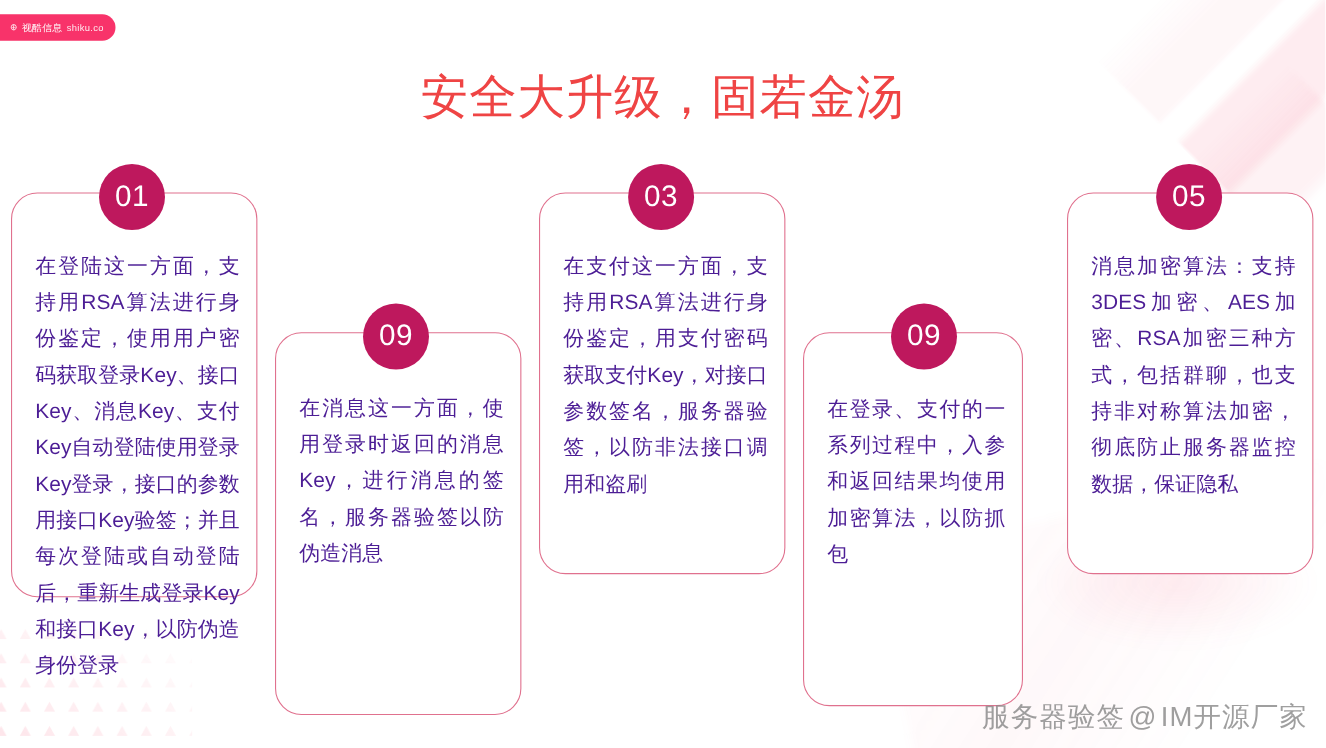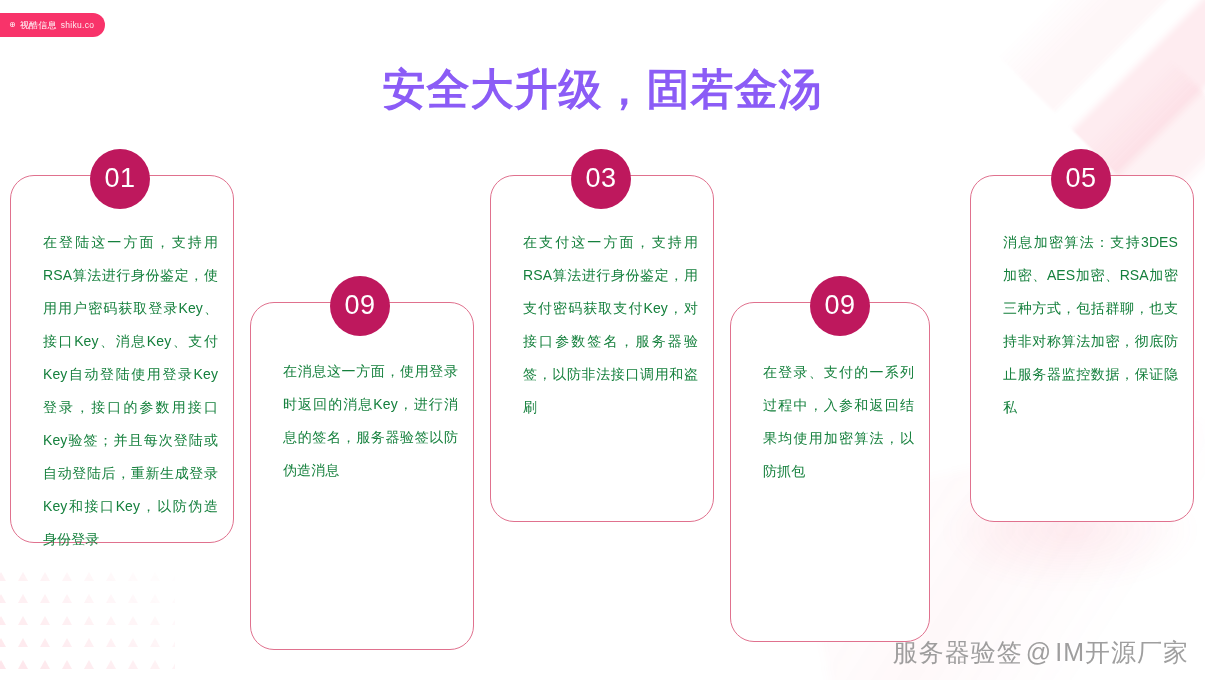--- a/index.html
+++ b/index.html
@@ -129,39 +129,39 @@
 
   
   .slide-title {
     position: absolute;
     left: 0;
     right: 0;
     top: 34px;
     text-align: center;
     font-size: 43px;
     line-height: 1.25;
-    color: #8b5cf6;
-    font-weight: 700;
+    color: #ef4444;
+    font-weight: 400;
     letter-spacing: 1px;
   }
 
   
   .card {
     position: absolute;
     box-sizing: border-box;
     border: 1.4px solid #e0718e;
     border-radius: 24px;
     background: #ffffff;
   }
   .card-text {
     position: absolute;
-    left: 32px;
+    left: 21px;
     right: 15px;
-    color: #15803d;
-    font-size: 14px;
+    color: #4c1d95;
+    font-size: 19px;
     line-height: 33px;
     letter-spacing: 0.1px;
     text-align: justify;
     text-justify: inter-character;
   }
   .badge {
     position: absolute;
     width: 60px;
     height: 60px;
     border-radius: 50%;

